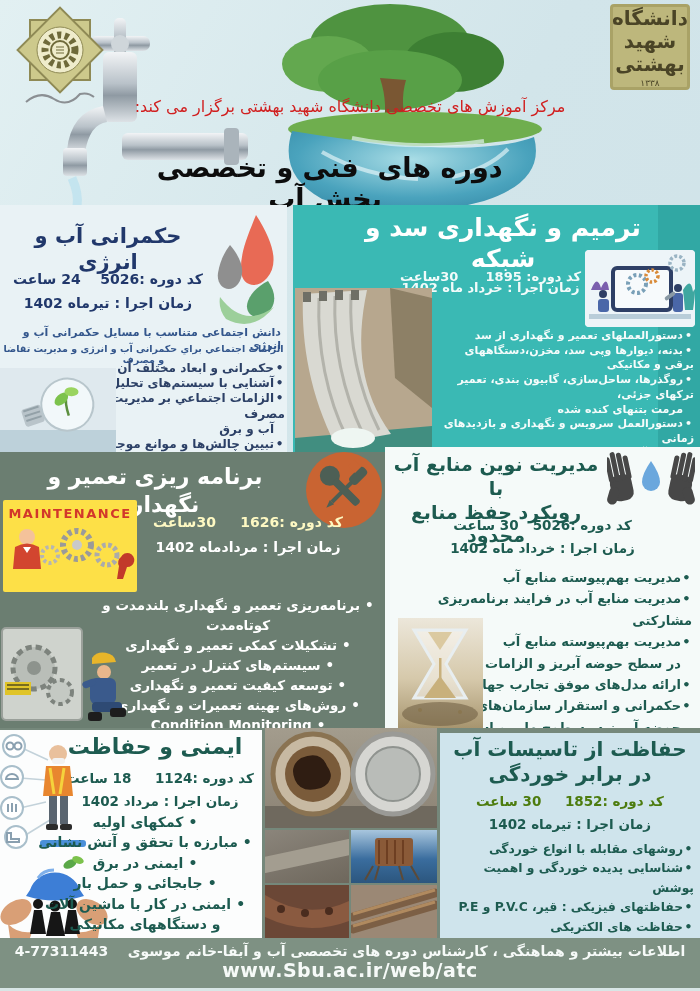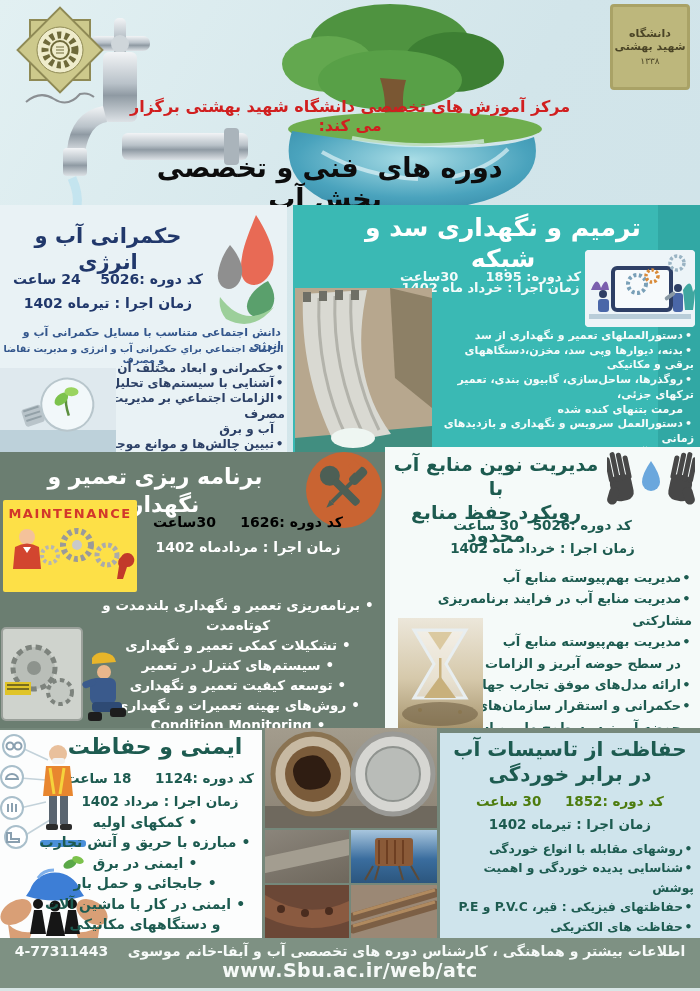--- a/index.html
+++ b/index.html
@@ -4,28 +4,28 @@
 <style>
   html,body{margin:0;padding:0;background:#9aa7a5;}
   .poster{
     position:relative;width:700px;height:991px;margin:0 auto;overflow:hidden;
     direction:rtl;font-family:"DejaVu Sans",sans-serif;
     background:linear-gradient(120deg,#e2f0f2 0%,#d2e5ea 45%,#cfe2e8 100%);
   }
   .abs{position:absolute;}
   
   .announcement{left:120px;top:97px;width:460px;text-align:center;
-    color:#d11f1f;font-size:16px;font-weight:bold;}
+    color:#d11f1f;font-size:16px;font-weight:normal;}
   .poster-title{left:130px;top:152px;width:390px;text-align:center;
     color:#0d0d0d;font-size:27px;font-weight:bold;letter-spacing:-.5px;}
   .emblem{left:14px;top:6px;}
   .sbu-logo{left:610px;top:4px;width:80px;height:86px;background:#bdb77c;
     border:3px solid #a9a266;border-radius:4px;box-sizing:border-box;
     display:flex;flex-direction:column;align-items:center;justify-content:center;gap:2px;}
-  .sbu-logo .cal{color:#4a4426;font-weight:bold;font-size:11px;line-height:1.15;text-align:center;}
+  .sbu-logo .cal{color:#4a4426;font-weight:bold;font-size:20px;line-height:1.15;text-align:center;}
   .sbu-logo .yr{color:#4a4426;font-size:9px;}
   
   .card{position:absolute;box-sizing:border-box;}
   .c-title{position:absolute;font-weight:bold;text-align:center;line-height:1.25;}
   .c-line{position:absolute;font-weight:bold;text-align:center;white-space:nowrap;}
   ul.blist{position:absolute;margin:0;padding:0;list-style:none;}
   ul.blist li{line-height:inherit;}
   .aligned li{text-align:right;}
   .centered li{text-align:center;}
   .b-dot{display:inline-block;}
@@ -51,21 +51,21 @@
   .card-dam ul{right:6px;top:124px;width:262px;color:#f5fcfb;
     font-size:11px;font-weight:bold;line-height:14.7px;}
   .illu-team{position:absolute;left:292px;top:45px;width:110px;height:77px;
     background:#edf4f8;border-radius:4px;}
   .photo-dam{position:absolute;left:2px;top:83px;width:137px;height:164px;overflow:hidden;}
   
   .card-maint{left:0;top:452px;width:385px;height:276px;background:#6b7e71;}
   .badge-tools{position:absolute;left:306px;top:0;width:76px;height:76px;border-radius:50%;
     background:#c96432;}
   .card-maint .c-title{left:10px;top:11px;width:290px;color:#ffffff;font-size:22px;}
-  .card-maint .code{left:148px;top:62px;width:200px;color:#000000;font-size:14px;}
+  .card-maint .code{left:148px;top:62px;width:200px;color:#fef9c3;font-size:14px;}
   .card-maint .time{left:148px;top:87px;width:200px;color:#ffffff;font-size:14px;}
   .maint-img{position:absolute;left:3px;top:48px;width:134px;height:92px;background:#fde047;
     border-radius:2px;overflow:hidden;}
   .maint-img .cap{color:#d2372b;font-weight:bold;font-size:13px;letter-spacing:1.5px;
     text-align:center;margin-top:6px;font-family:"DejaVu Sans",sans-serif;}
   .card-maint ul{left:95px;top:143px;width:286px;color:#ffffff;
     font-size:13.5px;font-weight:bold;line-height:20px;}
   .illu-mech{position:absolute;left:0;top:168px;width:133px;height:108px;}
   
   .card-water{left:385px;top:447px;width:315px;height:281px;background:#f5faf9;}
@@ -429,21 +429,21 @@
           <path d="M30 84 l4 -24 h8 l4 24 z"></path>
         <circle cx="55" cy="56" r="5.5"></circle>
           <path d="M46 86 l5 -24 h9 l5 24 z"></path>
         <circle cx="72" cy="54" r="5"></circle>
           <path d="M64 84 l4 -24 h8 l4 24 z"></path>
       </g>
     </svg>
 
     <ul class="blist centered">
         <li><span class="b-dot">•</span><span class="b-txt">کمکهای اولیه</span></li>
-        <li><span class="b-dot">•</span><span class="b-txt">مبارزه با حریق و آتش تجارب</span></li>
+        <li><span class="b-dot">•</span><span class="b-txt">مبارزه با تحقق و آتش نشانی</span></li>
         <li><span class="b-dot">•</span><span class="b-txt">ایمنی در برق</span></li>
         <li><span class="b-dot">•</span><span class="b-txt">جابجائی و حمل بار</span></li>
         <li><span class="b-dot">•</span><span class="b-txt">ایمنی در کار با ماشین آلات</span></li>
         <li><span class="b-dot"></span><span class="b-txt">و دستگاههای مکانیکی</span></li>
       </ul>
   </div>
 
   <div class="abs strip">
     <div class="ph" style="left:0;top:0;width:172px;height:100px;background:linear-gradient(180deg,#a39c8d,#8b8274)">
       <svg width="172" height="100" viewBox="0 0 172 100">

